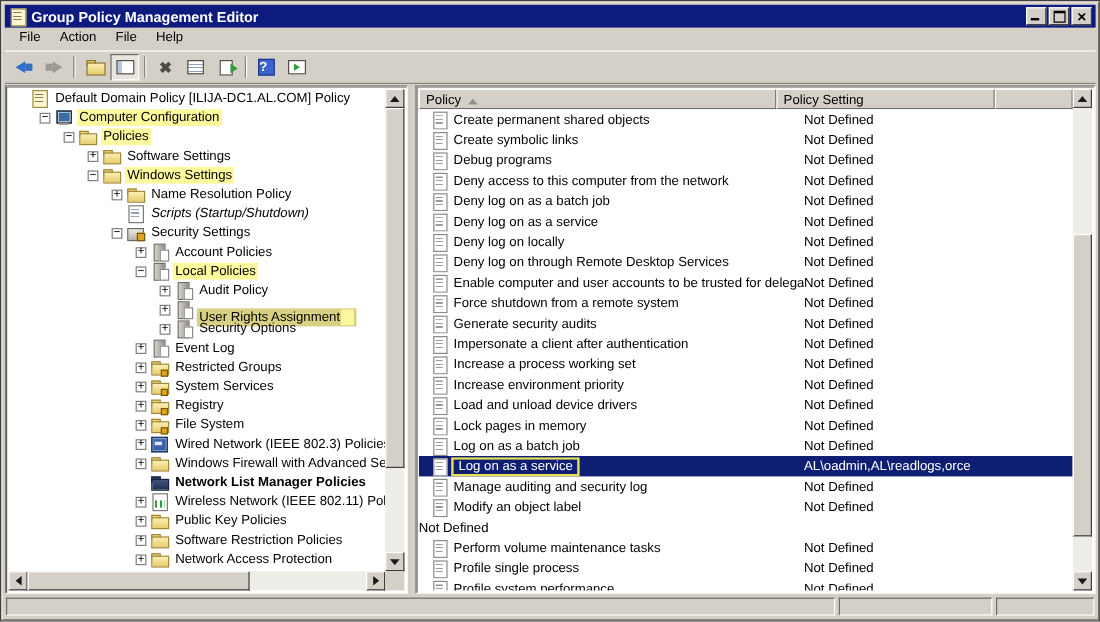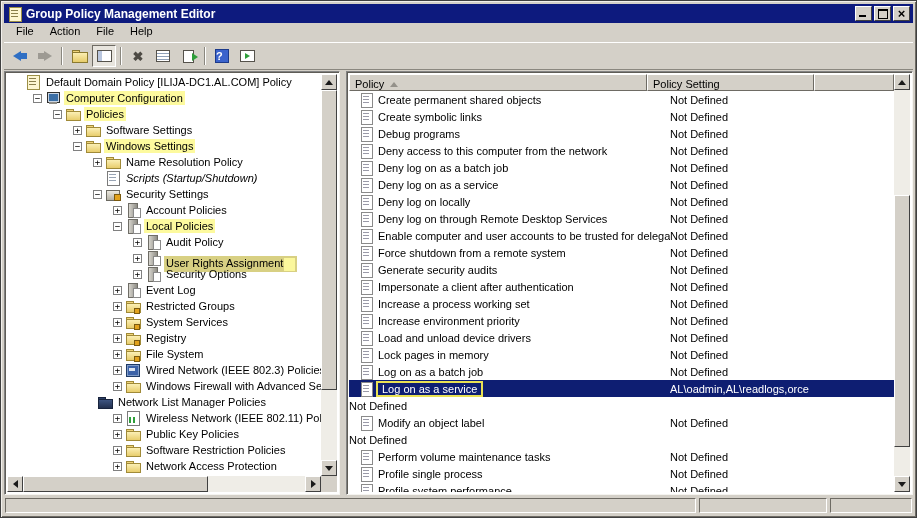--- a/index.html
+++ b/index.html
@@ -100,21 +100,21 @@
   .sb-up{top:0;left:0;}    .sb-up::before{border-left:4px solid transparent;border-right:4px solid transparent;border-bottom:5px solid #1a1a1a;}
   .sb-down{bottom:0;left:0;}.sb-down::before{border-left:4px solid transparent;border-right:4px solid transparent;border-top:5px solid #1a1a1a;}
   .sb-left{left:0;top:0;}  .sb-left::before{border-top:4px solid transparent;border-bottom:4px solid transparent;border-right:5px solid #1a1a1a;}
   .sb-right{right:0;top:0;}.sb-right::before{border-top:4px solid transparent;border-bottom:4px solid transparent;border-left:5px solid #1a1a1a;}
   .sb-thumb{position:absolute;background:#d4d0c8;border:1px solid;border-color:#fff #404040 #404040 #fff;}
   .corner{position:absolute;right:2px;bottom:2px;width:16px;height:16px;background:#d4d0c8;}
   
   .lv-header{position:absolute;left:2px;top:2px;right:18px;height:17px;display:flex;background:#d4d0c8;}
   .hdr-cell{border:1px solid;border-color:#fff #6e6b64 #6e6b64 #fff;padding:2px 5px 0;display:flex;align-items:center;gap:6px;overflow:hidden;white-space:nowrap;}
   .hdr-policy{width:298px;flex:none;}
-  .hdr-setting{width:167px;flex:none;}
+  .hdr-setting{width:182px;flex:none;}
   .hdr-stub{flex:1;}
   .sort-asc{width:0;height:0;border-left:4px solid transparent;border-right:4px solid transparent;border-bottom:5px solid #94918a;margin-top:1px;}
   .lv-body{position:absolute;left:2px;top:19px;right:18px;bottom:2px;overflow:hidden;background:#fff;}
   .lv-row{height:17px;display:flex;align-items:center;white-space:nowrap;}
   .lv-col1{width:321px;flex:none;display:flex;align-items:center;overflow:hidden;padding-left:10px;}
   .lv-col2{flex:1;overflow:hidden;}
   .lv-row.selected{background:#0e1e72;color:#fff;}
   .outline{border:2px solid #e9e154;padding:0 4px;margin-left:-2px;}
   
   .statusbar{height:20px;display:flex;align-items:center;gap:3px;padding:2px 1px 1px;}
@@ -281,21 +281,21 @@
           <div class="tree-row" style="padding-left: 106px;">
             <span class="tree-box">+</span>
             <span class="icon icon-wired"></span>
             <span class="tree-label">Wired Network (IEEE 802.3) Policies</span>
           </div>
           <div class="tree-row" style="padding-left: 106px;">
             <span class="tree-box">+</span>
             <span class="icon icon-folder"></span>
             <span class="tree-label">Windows Firewall with Advanced Security</span>
           </div>
-          <div class="tree-row" style="padding-left: 78px;">
+          <div class="tree-row" style="padding-left: 106px; font-weight: bold;">
             <span class="tree-spacer"></span>
             <span class="icon icon-darkfolder"></span>
             <span class="tree-label">Network List Manager Policies</span>
           </div>
           <div class="tree-row" style="padding-left: 106px;">
             <span class="tree-box">+</span>
             <span class="icon icon-wireless"></span>
             <span class="tree-label">Wireless Network (IEEE 802.11) Policies</span>
           </div>
           <div class="tree-row" style="padding-left: 106px;">
@@ -461,20 +461,24 @@
             <span class="lv-col2">Not Defined</span>
           </div>
           <div class="lv-row selected">
             <span class="lv-col1">
               <span class="icon icon-gpodoc"></span>
               <span class="outline">Log on as a service</span>
             </span>
             <span class="lv-col2">AL\oadmin,AL\readlogs,orce</span>
           </div>
           <div class="lv-row">
+            <span class="lv-col1">
+              <span class="icon icon-gpodoc"></span>
+              <span>Manage auditing and security log</span>
+            </span>
             <span class="lv-col2">Not Defined</span>
           </div>
           <div class="lv-row">
             <span class="lv-col1">
               <span class="icon icon-gpodoc"></span>
               <span>Modify an object label</span>
             </span>
             <span class="lv-col2">Not Defined</span>
           </div>
           <div class="lv-row">

